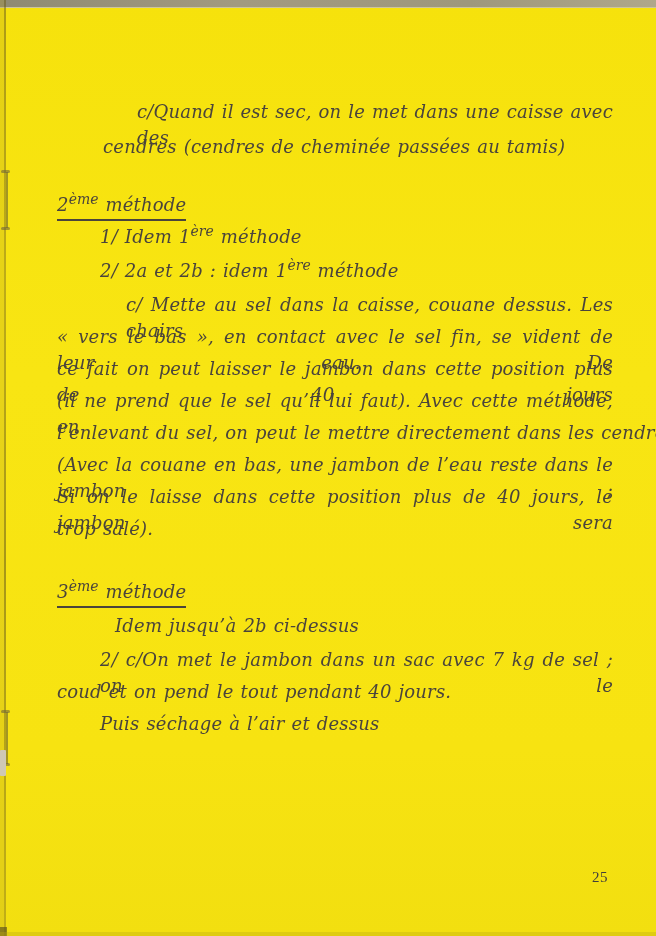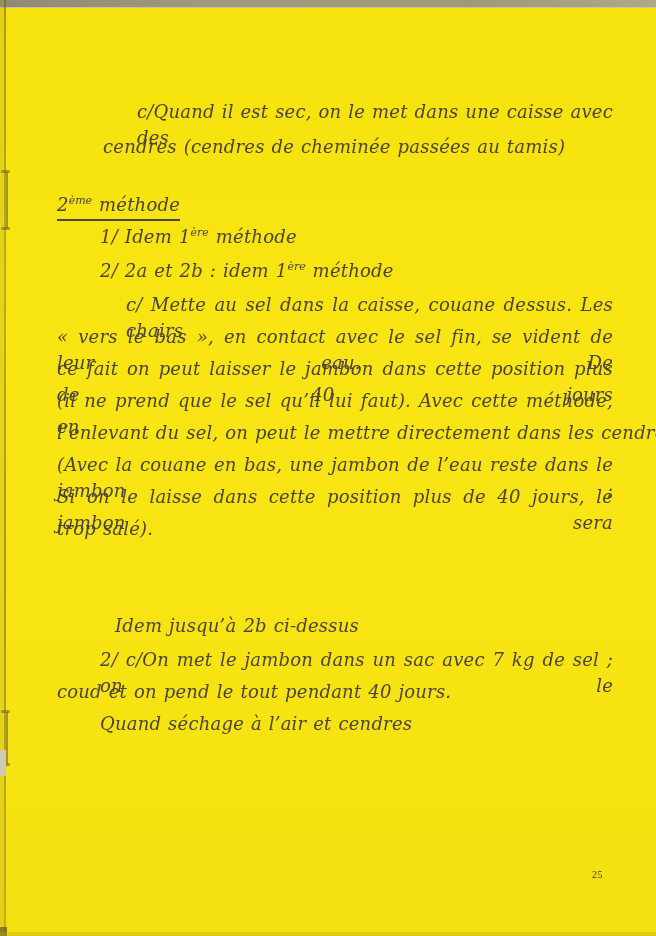--- a/index.html
+++ b/index.html
@@ -120,31 +120,31 @@
   .line.j {
     white-space: normal;
     text-align: justify;
     text-align-last: justify;
   }
   .line.u {
     border-bottom: 2px solid #4a443c;
     padding-bottom: 1px;
   }
   .line sup {
-    font-size: 11px;
+    font-size: 14px;
     line-height: 0;
     vertical-align: 7px;
     letter-spacing: 0;
   }
   .page-number {
     position: absolute;
     top: 869px;
     left: 592px;
     font-family: "Liberation Serif", serif;
-    font-size: 10px;
+    font-size: 15px;
     color: #403e3c;
     letter-spacing: 0.5px;
   }
 </style>
 </head>
 <body>
 
 <div class="sheet">
   <div class="top-strip"></div>
   <div class="left-shade"></div>
@@ -174,20 +174,21 @@
       <div class="line" style="top: 224px; left: 100px;"><span>1/  Idem 1</span><sup>ère</sup><span> méthode</span></div>
       <div class="line" style="top: 258px; left: 100px;"><span>2/  2a et 2b : idem 1</span><sup>ère</sup><span> méthode</span></div>
       <div class="line j" style="top: 324px; left: 57px; width: 556px;"><span>« vers le bas », en contact avec le sel fin, se vident de leur eau. De</span></div>
       <div class="line j" style="top: 292px; left: 126px; width: 487px;"><span>c/ Mette au sel dans la caisse, couane dessus. Les chairs</span></div>
       <div class="line j" style="top: 356px; left: 57px; width: 556px;"><span>ce fait on peut laisser le jambon dans cette position plus de 40 jours</span></div>
       <div class="line j" style="top: 388px; left: 57px; width: 556px;"><span>(il ne prend que le sel qu’il lui faut). Avec cette méthode, en</span></div>
       <div class="line" style="top: 420px; left: 57px;"><span>l’enlevant du sel, on peut le mettre directement dans les cendres.</span></div>
       <div class="line j" style="top: 452px; left: 57px; width: 556px;"><span>(Avec la couane en bas, une jambon de l’eau reste dans le jambon ;</span></div>
       <div class="line j" style="top: 484px; left: 57px; width: 556px;"><span>Si on le laisse dans cette position plus de 40 jours, le jambon sera</span></div>
       <div class="line" style="top: 516px; left: 57px;"><span>trop salé).</span></div>
+      <div class="line u" style="top: 579px; left: 57px;"><span>3</span><sup>ème</sup><span> méthode</span></div>
       <div class="line" style="top: 613px; left: 115px;"><span>Idem jusqu’à 2b ci-dessus</span></div>
       <div class="line j" style="top: 647px; left: 100px; width: 513px;"><span>2/  c/On met le jambon dans un sac avec 7 kg de sel ; on le</span></div>
       <div class="line" style="top: 679px; left: 57px;"><span>coud et on pend le tout pendant 40 jours.</span></div>
-      <div class="line" style="top: 711px; left: 100px;"><span>Quand séchage à l’air et cendres</span></div>
+      <div class="line" style="top: 711px; left: 100px;"><span>Puis séchage à l’air et dessus</span></div>
     </div>
 
   <div class="page-number">25</div>
 </div>
 
 </body></html>

